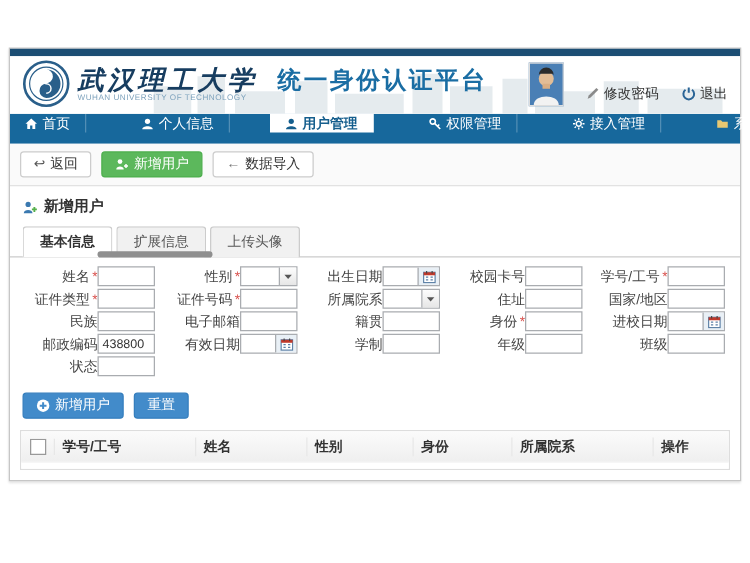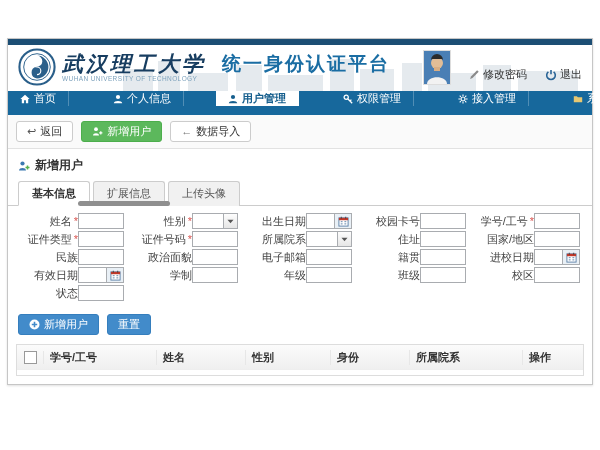--- a/index.html
+++ b/index.html
@@ -299,52 +299,58 @@
             <span class="value-text"></span>
           </div>
         </div>
         <div class="field">
           <span class="flabel"><span>民族</span></span>
           <div class="control">
             <span class="value-text"></span>
           </div>
         </div>
         <div class="field">
-          <span class="flabel"><span>政治面貌</span></span>
-          <div class="control">
-            <span class="value-text"></span>
-          </div>
-        </div>
-        <div class="field">
           <span class="flabel"><span>电子邮箱</span></span>
           <div class="control">
             <span class="value-text"></span>
           </div>
         </div>
         <div class="field">
           <span class="flabel"><span>籍贯</span></span>
+          <div class="control">
+            <span class="value-text"></span>
+          </div>
+        </div>
+        <div class="field">
+          <span class="flabel"><span>身份</span><span class="star">*</span></span>
           <div class="control">
             <span class="value-text"></span>
           </div>
         </div>
         <div class="field">
           <span class="flabel"><span>进校日期</span></span>
           <div class="control">
             <span class="value-text"></span>
             <span class="date-btn">
               <svg width="11" height="11" viewBox="0 0 12 12">
                 <rect x="1" y="2" width="10" height="9" fill="#fff" stroke="#5b7fa6" stroke-width="1"></rect>
                 <rect x="1" y="2" width="10" height="2.6" fill="#c0392b"></rect>
                 <path d="M3.6 0.8 v2.2 M8.4 0.8 v2.2" stroke="#444" stroke-width="1"></path>
                 <path d="M3 6.2 h2 M7 6.2 h2 M3 8.6 h2 M7 8.6 h2" stroke="#5b7fa6" stroke-width="1"></path>
               </svg>
             </span>
           </div>
         </div>
         <div class="field">
+          <span class="flabel"><span>邮政编码</span></span>
+          <div class="control">
+            <span class="value-text">438800</span>
+          </div>
+        </div>
+        <div class="field">
           <span class="flabel"><span>有效日期</span></span>
           <div class="control">
             <span class="value-text"></span>
             <span class="date-btn">
               <svg width="11" height="11" viewBox="0 0 12 12">
                 <rect x="1" y="2" width="10" height="9" fill="#fff" stroke="#5b7fa6" stroke-width="1"></rect>
                 <rect x="1" y="2" width="10" height="2.6" fill="#c0392b"></rect>
                 <path d="M3.6 0.8 v2.2 M8.4 0.8 v2.2" stroke="#444" stroke-width="1"></path>
                 <path d="M3 6.2 h2 M7 6.2 h2 M3 8.6 h2 M7 8.6 h2" stroke="#5b7fa6" stroke-width="1"></path>
               </svg>
@@ -363,26 +369,20 @@
             <span class="value-text"></span>
           </div>
         </div>
         <div class="field">
           <span class="flabel"><span>班级</span></span>
           <div class="control">
             <span class="value-text"></span>
           </div>
         </div>
         <div class="field">
-          <span class="flabel"><span>校区</span></span>
-          <div class="control">
-            <span class="value-text"></span>
-          </div>
-        </div>
-        <div class="field">
           <span class="flabel"><span>状态</span></span>
           <div class="control">
             <span class="value-text"></span>
           </div>
         </div>
       </div>
   </div>
 
   <div class="actions-row">
     <div class="btn btn-blue">

